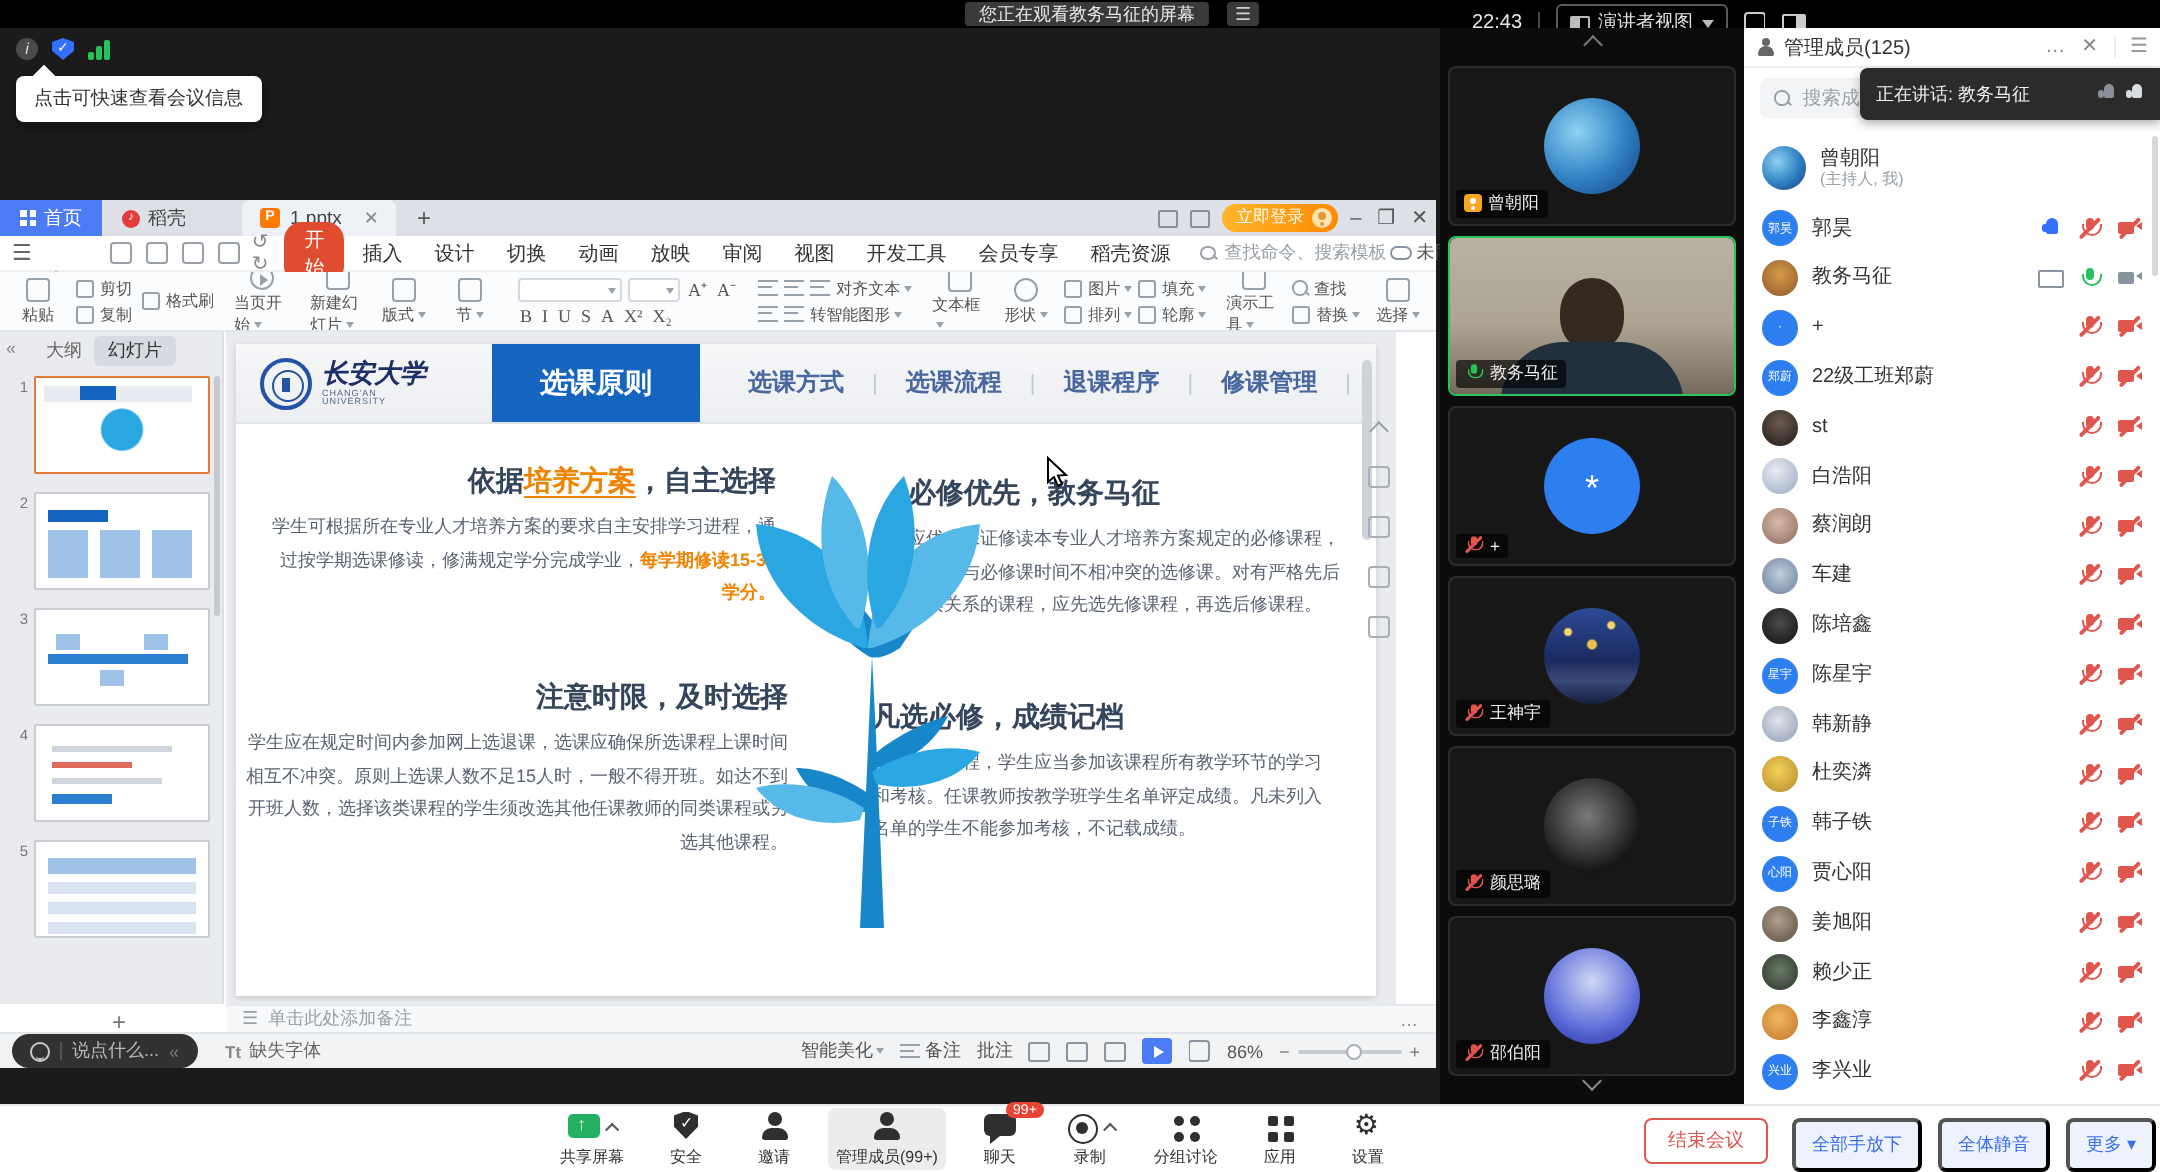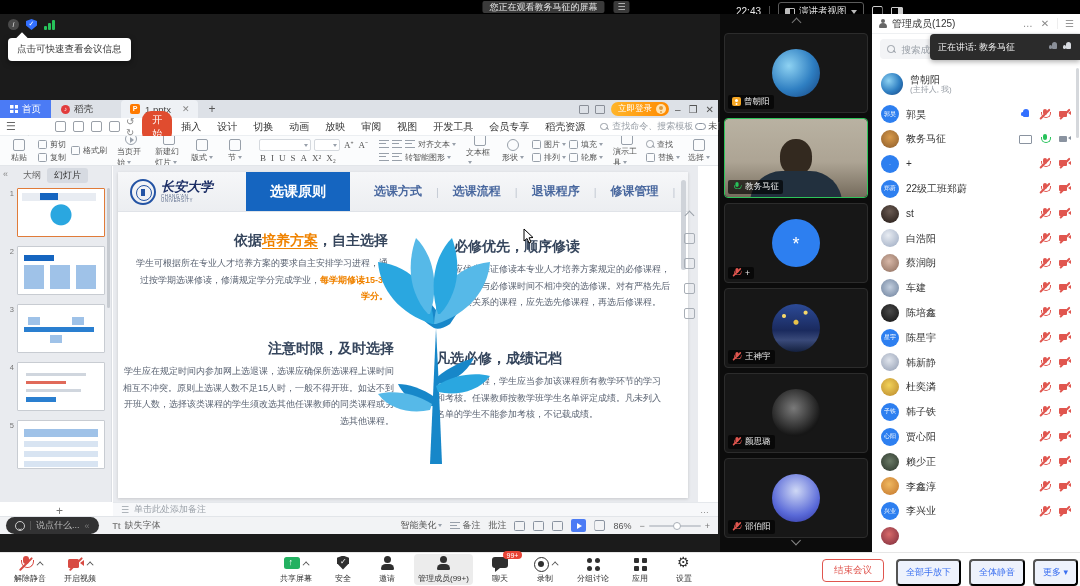--- a/index.html
+++ b/index.html
@@ -564,21 +564,21 @@
               <span class="item">修课管理</span>
               <span class="sep">|</span>
             </div>
           </div>
 
           <div class="s-block b-right" style="left:18px;top:60px;width:252px;">
             <div class="s-title"><span>依据</span><span class="hl-org u">培养方案</span><span>，自主选择</span></div>
             <div class="s-body"><span>学生可根据所在专业人才培养方案的要求自主安排学习进程，通过按学期选课修读，修满规定学分完成学业，</span><b class="hl-org">每学期修读15-35学分。</b></div>
           </div>
           <div class="s-block b-left" style="left:336px;top:66px;width:222px;">
-            <div class="s-title">必修优先，顺序修读</div>
+            <div class="s-title">必修优先，教务马征</div>
             <div class="s-body">应优先保证修读本专业人才培养方案规定的必修课程，再选修与必修课时间不相冲突的选修课。对有严格先后修读关系的课程，应先选先修课程，再选后修课程。</div>
           </div>
           <div class="s-block b-right" style="left:4px;top:168px;width:272px;">
             <div class="s-title">注意时限，及时选择</div>
             <div class="s-body">学生应在规定时间内参加网上选退课，选课应确保所选课程上课时间相互不冲突。原则上选课人数不足15人时，一般不得开班。如达不到开班人数，选择该类课程的学生须改选其他任课教师的同类课程或另选其他课程。</div>
           </div>
           <div class="s-block b-left b4" style="left:318px;top:178px;width:232px;">
             <div class="s-title">凡选必修，成绩记档</div>
             <div class="s-body">凡选上的课程，学生应当参加该课程所有教学环节的学习和考核。任课教师按教学班学生名单评定成绩。凡未列入名单的学生不能参加考核，不记载成绩。</div>
           </div>
@@ -1004,20 +1004,38 @@
 
             <span class="ic mic" data-val="off">
                 <i class="slash"></i>
               </span>
             <span class="ic cam" data-val="off">
                 <i class="slash"></i>
               </span>
           </div>
         </div>
           <div class="m-row">
+          <div class="m-av" data-val="" style="background: radial-gradient(circle at 45% 40%, rgb(176, 160, 144), rgb(90, 74, 62));">
+              <span></span>
+            </div>
+          <div class="m-meta">
+            <div class="m-name">姜旭阳</div>
+
+          </div>
+          <div class="m-ics">
+
+            <span class="ic mic" data-val="off">
+                <i class="slash"></i>
+              </span>
+            <span class="ic cam" data-val="off">
+                <i class="slash"></i>
+              </span>
+          </div>
+        </div>
+          <div class="m-row">
           <div class="m-av" data-val="" style="background: radial-gradient(circle at 50% 45%, rgb(106, 122, 102), rgb(42, 52, 42));">
               <span></span>
             </div>
           <div class="m-meta">
             <div class="m-name">赖少正</div>
 
           </div>
           <div class="m-ics">
 
             <span class="ic mic" data-val="off">
@@ -1069,43 +1087,20 @@
               <span></span>
             </div>
 
         </div>
         </div>
       <span class="p-scroll"></span>
     </div>
   </div>
 
   <div class="bbar">
-    <div class="bb-left">
-
-    <div class="bb-item" data-val="">
-        <div class="bb-iconwrap">
-          <div class="bb-ic" data-val="mic-off">
-              <i class="slash"></i>
-            </div>
-
-          <span class="bb-caret" data-val="true"></span>
-        </div>
-        <div class="bb-label">解除静音</div>
-      </div>
-        <div class="bb-item" data-val="">
-        <div class="bb-iconwrap">
-          <div class="bb-ic" data-val="cam-off">
-              <i class="slash"></i>
-            </div>
-
-          <span class="bb-caret" data-val="true"></span>
-        </div>
-        <div class="bb-label">开启视频</div>
-      </div>
-      </div>
     <div class="bb-center">
 
     <div class="bb-item" data-val="">
         <div class="bb-iconwrap">
           <div class="bb-ic" data-val="share"></div>
 
           <span class="bb-caret" data-val="true"></span>
         </div>
         <div class="bb-label">共享屏幕</div>
       </div>

